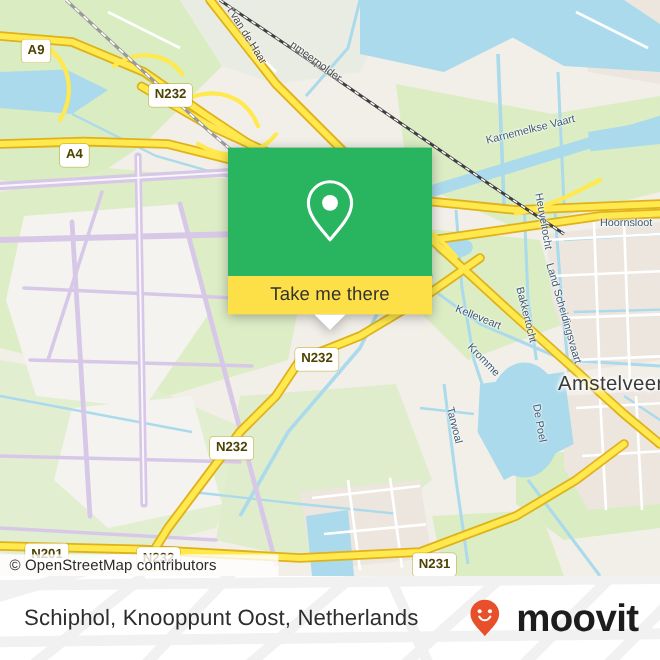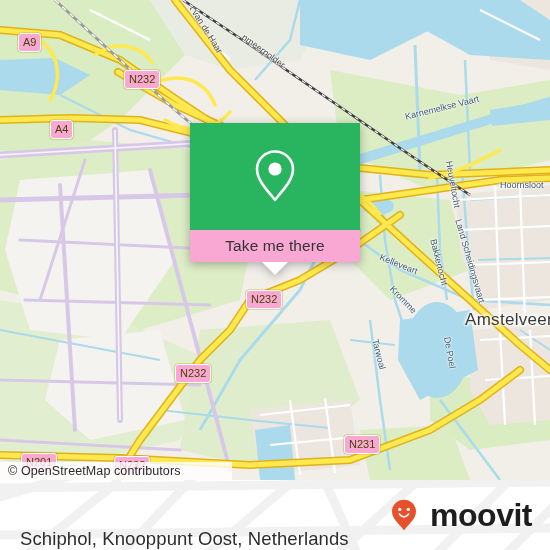--- a/index.html
+++ b/index.html
@@ -24,23 +24,23 @@
     display:flex;align-items:center;
     padding-left:8px;box-sizing:border-box;
     font-size:12.5px;color:#2b2b2b;letter-spacing:.1px;
     z-index:40;
     text-align:right;
   }
 
   
   .shield{
     position:absolute;z-index:30;
-    background:#f9a8d4;border:1.6px solid #ffffff;
+    background:#ffffff;border:1.6px solid #ffffff;
     border-radius:3px;
-    color:#4d4200;font-weight:normal;font-size:11px;
+    color:#4d4200;font-weight:bold;font-size:11px;
     line-height:1;padding:2.5px 4px 3px 4px;
     box-shadow:0 0 0 .6px rgba(180,150,0,.55);
     white-space:nowrap;
   }
 
   
   .mlabel{
     position:absolute;z-index:25;white-space:nowrap;
     color:#4a4a4a;font-size:9px;
     text-shadow:0 0 2px #fff,0 0 2px #fff,0 0 3px #fff;
@@ -57,41 +57,41 @@
     position:absolute;left:190px;top:123px;width:170px;
     z-index:60;
     filter:drop-shadow(0 2px 5px rgba(0,0,0,.30));
   }
   .callout-head{
     height:107px;background:#29b55f;
     display:flex;align-items:center;justify-content:center;
   }
   .pin-svg{width:46px;height:56px;display:block;}
   .callout-foot{
-    height:32px;background:#f9a8d4;
+    height:32px;background:#fde047;
     display:flex;align-items:center;justify-content:center;
     color:#333333;font-size:15.5px;letter-spacing:.1px;
   }
   .callout-tail{
     position:absolute;left:50%;top:139px;transform:translateX(-50%);
     width:0;height:0;
     border-left:13px solid transparent;
     border-right:13px solid transparent;
     border-top:13px solid #ffffff;
   }
 
   
   .footer{
     position:absolute;left:0;top:480px;width:550px;height:70px;
     background:#ffffff;overflow:hidden;
   }
   .footer-bg{position:absolute;left:0;top:0;width:550px;height:70px;opacity:.55;}
   .footer-title{
     position:absolute;left:20px;top:0;height:70px;
-    display:flex;align-items:flex-end;
+    display:flex;align-items:center;
     font-size:18.5px;color:#2d2d2d;letter-spacing:.1px;z-index:2;
   }
   .brand{
     position:absolute;right:18px;top:0;height:70px;
     display:flex;align-items:center;gap:2px;z-index:2;
   }
   .brand-pin{width:26px;height:32px;display:block;}
   .brand-word{
     font-size:32px;color:#1d1d1d;letter-spacing:-.5px;
     font-weight:600;line-height:1;margin-left:11px;
@@ -250,21 +250,21 @@
     </svg>
 
     <div>
       <div class="shield" style="left:18px;top:33px">A9</div>
       <div class="shield" style="left:124px;top:70px">N232</div>
       <div class="shield" style="left:50px;top:120px">A4</div>
       <div class="shield" style="left:246px;top:290px">N232</div>
       <div class="shield" style="left:175px;top:364px">N232</div>
       <div class="shield" style="left:21px;top:453px">N201</div>
       <div class="shield" style="left:114px;top:456px">N232</div>
-      <div class="shield" style="left:344px;top:435px">N231</div>
+      <div class="shield" style="left:344px;top:461px">N231</div>
     </div>
 
     <div>
       <div class="mlabel" style="left:196px;top:4px;transform:rotate(58deg);transform-origin:left top">t van de Haar</div>
       <div class="mlabel" style="left:246px;top:32px;transform:rotate(36deg);transform-origin:left top">nmeerpolder</div>
       <div class="mlabel water" style="left:404px;top:112px;transform:rotate(-14deg);transform-origin:left top">Karnemelkse Vaart</div>
       <div class="mlabel water" style="left:500px;top:180px">Hoornsloot</div>
       <div class="mlabel water" style="left:454px;top:160px;transform:rotate(80deg);transform-origin:left top">Heuveltocht</div>
       <div class="mlabel water" style="left:438px;top:238px;transform:rotate(76deg);transform-origin:left top">Bakkertocht</div>
       <div class="mlabel water" style="left:463px;top:218px;transform:rotate(74deg);transform-origin:left top">Land Scheidingsvaart</div>

